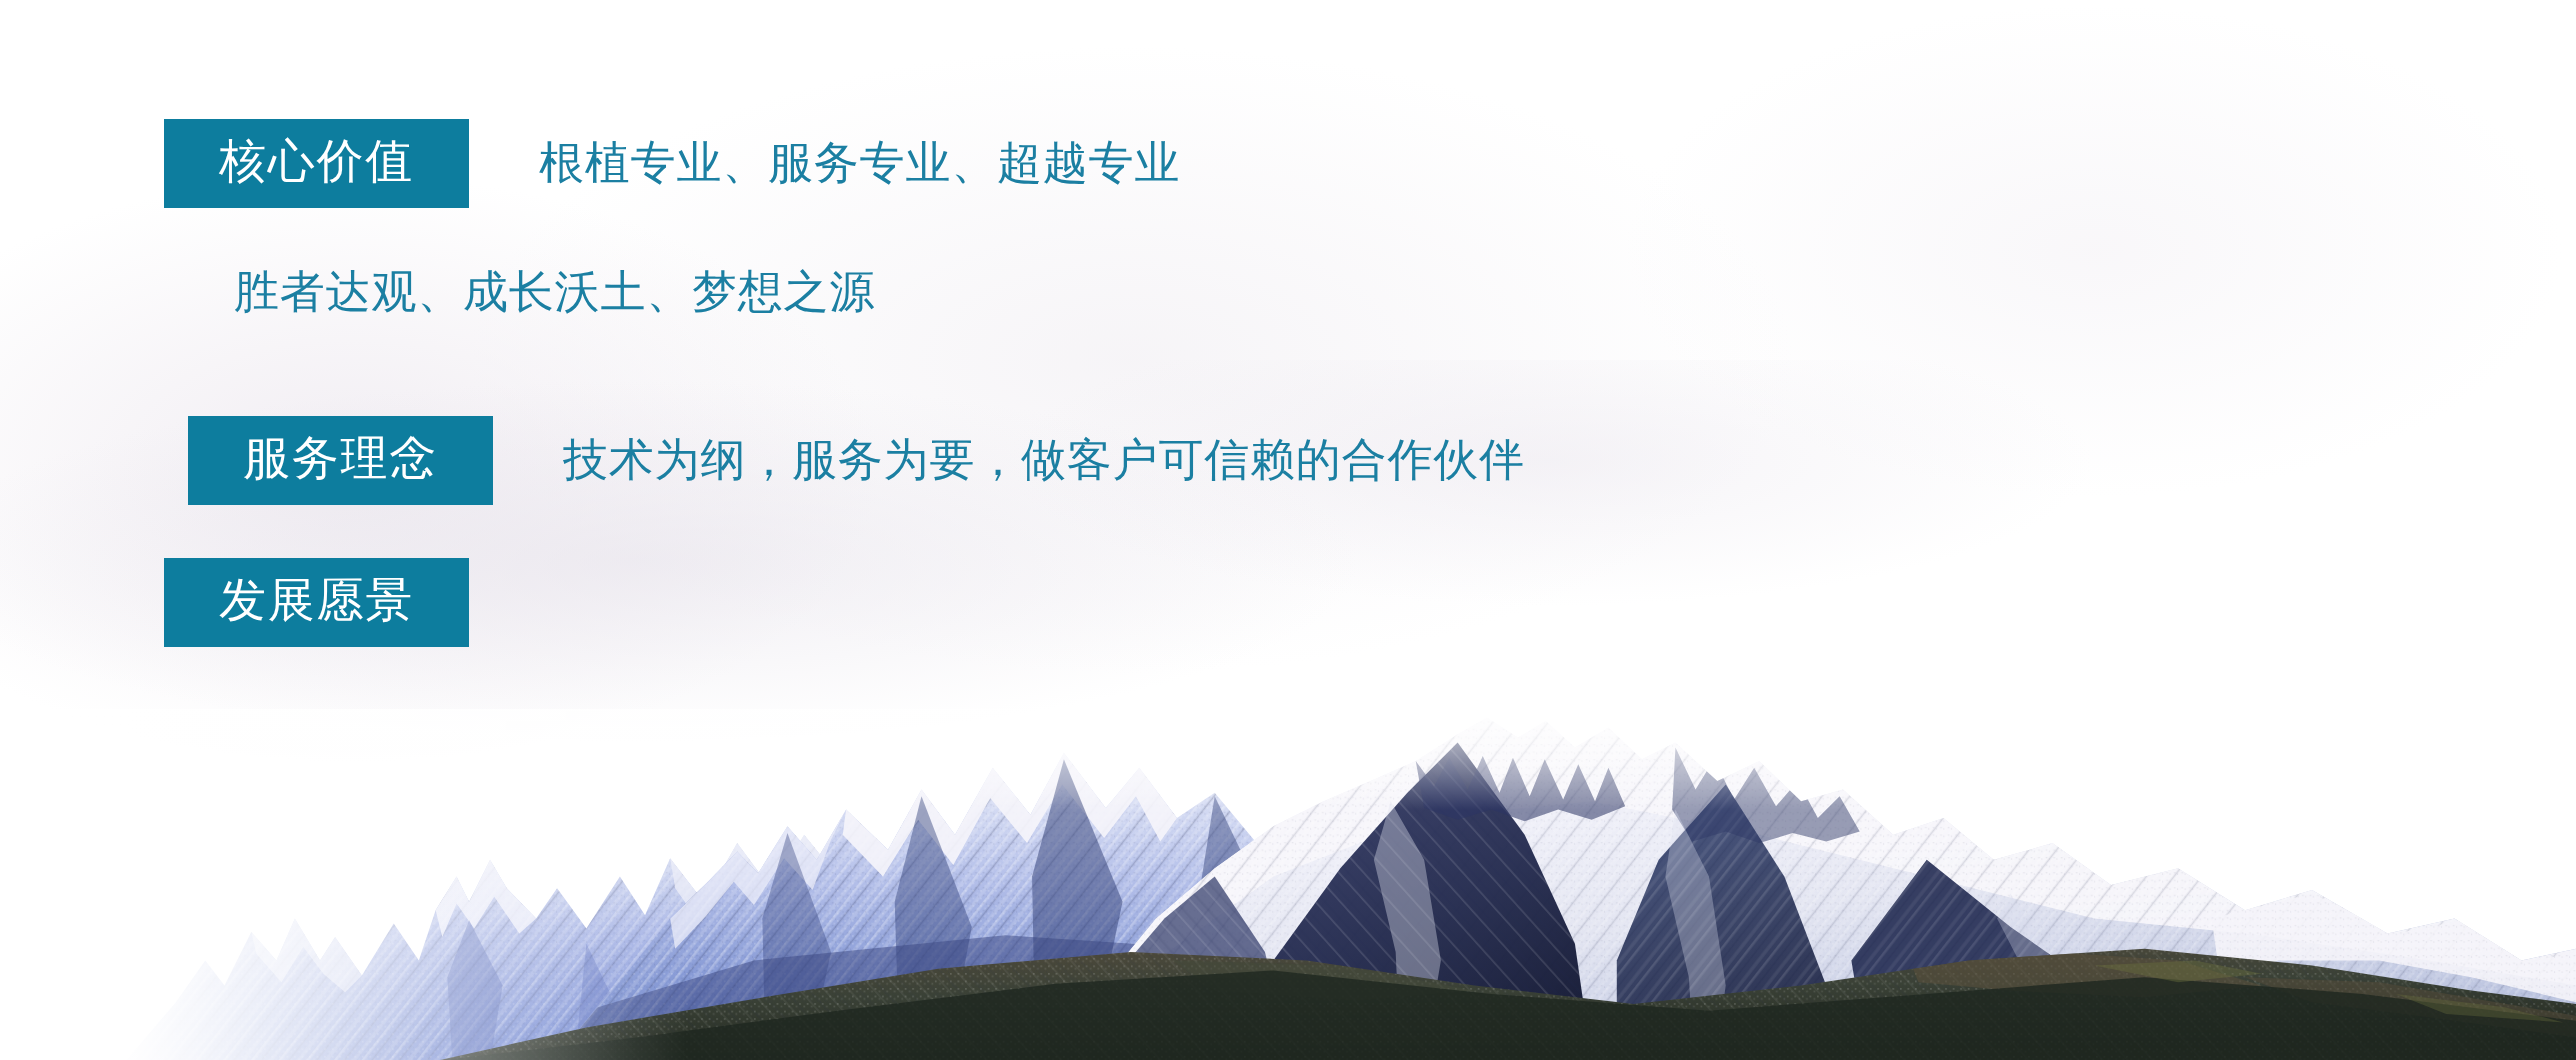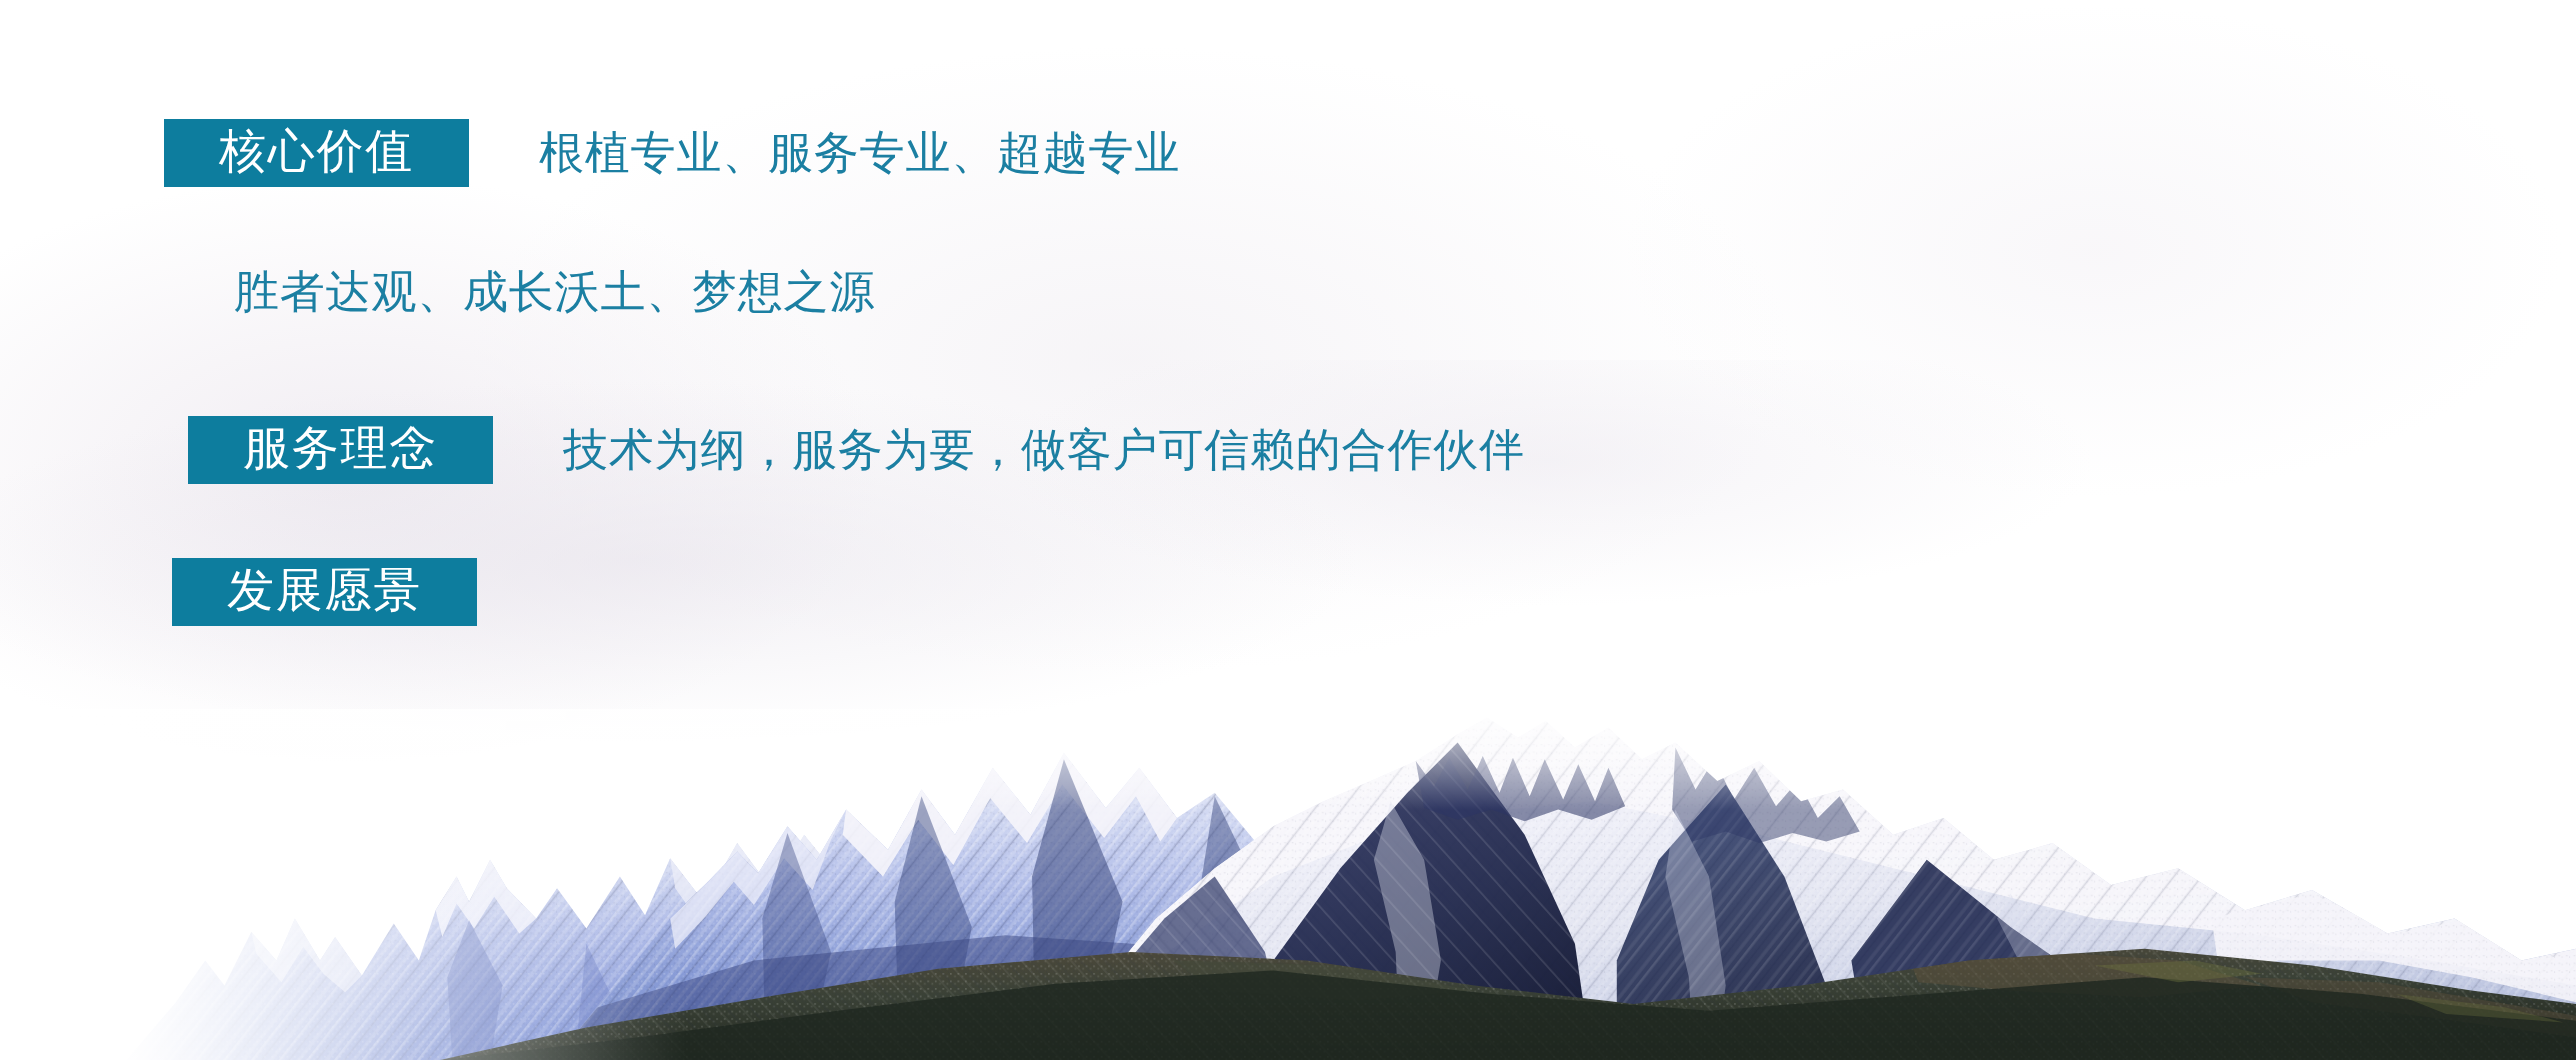--- a/index.html
+++ b/index.html
@@ -46,21 +46,21 @@
     width: 100%;
   }
   .row {
     position: absolute;
     display: flex;
     align-items: center;
     white-space: nowrap;
   }
   .tag {
     width: 305px;
-    height: 68px;
+    height: 89px;
     background: #0d7d9e;
     color: #ffffff;
     display: flex;
     align-items: center;
     justify-content: center;
     font-size: 47px;
     line-height: 1;
     letter-spacing: 1.7px;
     font-family: "Liberation Serif", "DejaVu Serif", serif;
     box-sizing: border-box;
@@ -273,20 +273,20 @@
 
     <div class="row" style="left:164px; top:270px;">
       <div class="body-text">胜者达观、成长沃土、梦想之源</div>
     </div>
 
     <div class="row" style="left:164px; top:416px;padding-left:24px;">
       <div class="tag">服务理念</div>
       <div class="body-text">技术为纲，服务为要，做客户可信赖的合作伙伴</div>
     </div>
 
-    <div class="row" style="left:172px; top:558px;">
+    <div class="row" style="left:164px; top:558px;">
       <div class="tag">发展愿景</div>
     </div>
 
   </div>
 
 </div>
 
 
 </body></html>

